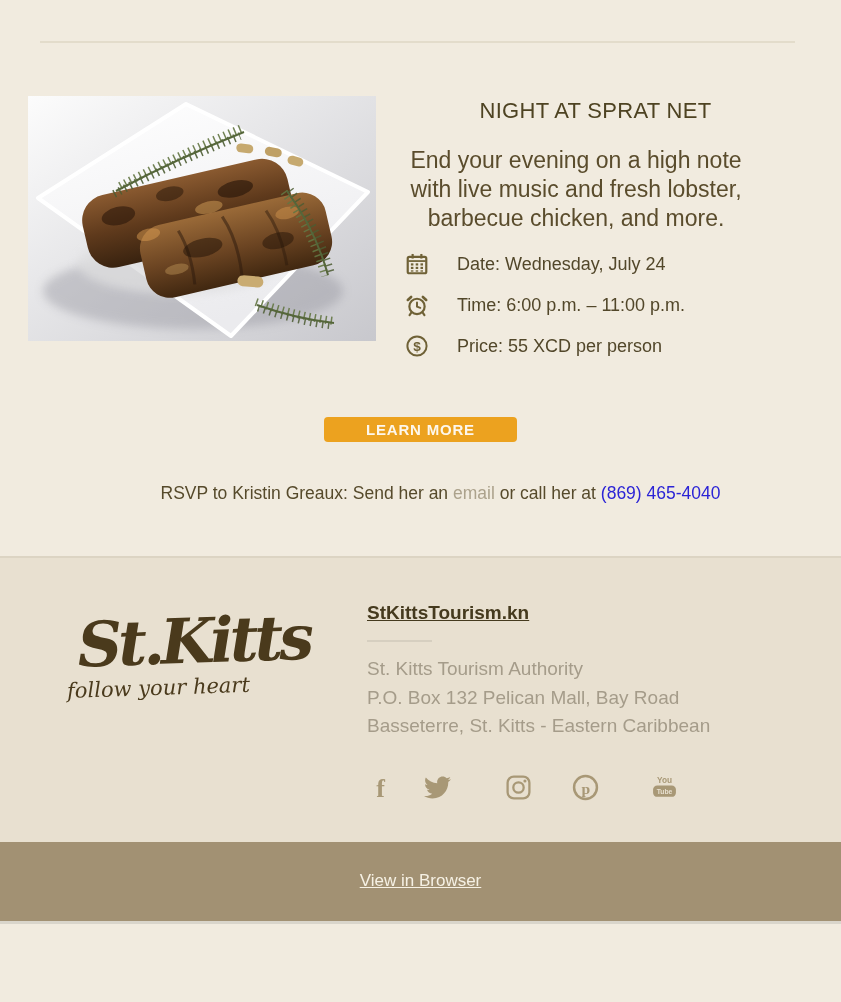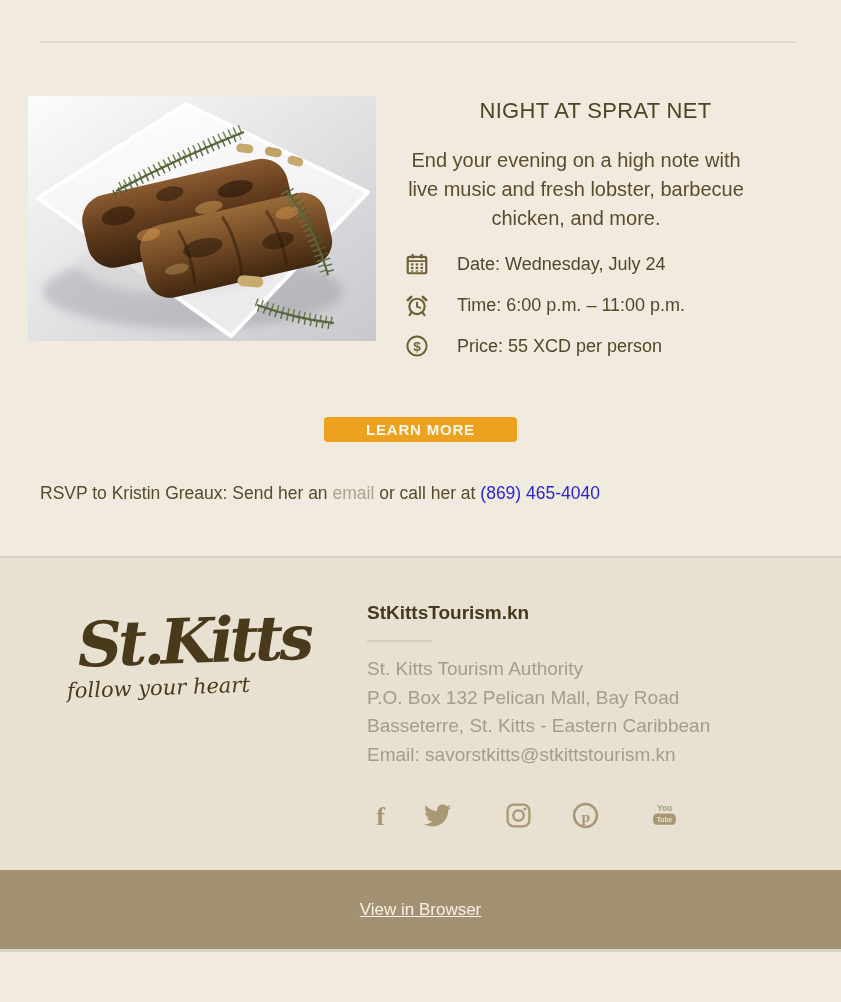--- a/index.html
+++ b/index.html
@@ -16,37 +16,37 @@
     border:none; border-top:2px solid #e3dccb; height:0;
   }
   .main-row { display:flex; padding:53px 46px 0 28px;text-align:center; }
   .photo-wrap { width:348px; height:245px; flex:none; overflow:hidden; }
   .event-col { flex:1; margin-left:20px; }
   .event-title {
     font-size:22px; font-weight:500; color:#4e4322;
     letter-spacing:0.3px; margin:2px 0 0 0;
   }
   .event-desc {
-    margin-top:22px; font-size:20px; line-height:29px; color:#5a4c2c;
+    margin-top:22px; font-size:23px; line-height:29px; color:#5a4c2c;
     max-width:360px;
   }
   .details-list { margin-top:19px; }
   .detail-row { display:flex; align-items:center; margin-top:17px;gap:9px; }
   .detail-row:first-child { margin-top:0; }
   .detail-icon { width:24px; height:24px; color:#6f6136; flex:none; margin-left:9px; }
   .detail-text { margin-left:19px; font-size:18px; color:#52472a; }
   .cta-wrap { text-align:center; margin-top:59px; }
   .cta-button {
     display:inline-block; background:#eca21f; color:#fdf7ec;
     font-size:15px; font-weight:bold; letter-spacing:0.8px;
     padding:4px 42px; border:none; border-radius:4px;
     font-family:"Liberation Sans", sans-serif; cursor:pointer;
   }
   .rsvp-line {
-    margin-top:41px; padding-bottom:52px;
+    text-align:center; margin-top:41px; padding-bottom:52px;
     font-size:17.5px; color:#564a2b;margin-left:40px;
   }
   .rsvp-email-link { color:#aca28c; text-decoration:none; cursor:pointer; }
   .rsvp-phone-link { color:#2b23d6; text-decoration:none; cursor:pointer; }
 
   .footer-section {
     background:#e8e0d0; border-top:2px solid #dcd4c3;
     padding:44px 45px 0 40px;
   }
   .footer-row { display:flex; }
@@ -54,21 +54,21 @@
   .logo { transform:rotate(-2deg); transform-origin:left center; cursor:pointer; }
   .logo-brand {
     font-family:"DejaVu Serif", serif; font-style:italic; font-weight:bold;
     font-size:62px; color:#4a3a1c; letter-spacing:-4px; margin-left:38px; line-height:1;
   }
   .logo-tagline {
     font-family:"DejaVu Serif", serif; font-style:italic;
     font-size:21px; color:#4a3a1c; margin-top:2px; margin-left:26px;
   }
   .info-col { margin-left:35px; flex:1; }
-  .footer-site-title { font-size:19px; font-weight:bold; color:#453a1e; }
+  .footer-site-title { font-size:19px; font-weight:bold; color:#453a1e;text-decoration:underline; }
   .footer-divider {
     width:65px; border:none; border-top:2px solid #d6cfc0;
     margin:16px 0 0 0; height:0;
   }
   .footer-address { margin-top:13px; font-size:19px; line-height:28.5px; color:#a59c8a; }
   .footer-phone-link { color:#2b23d6; text-decoration:none; cursor:pointer; }
   .social-row { display:flex; align-items:center; margin-top:33px; padding-bottom:41px; }
   .social-icon { width:27px; height:27px; color:#a89876; cursor:pointer; }
   .gap1 { margin-left:0; } .gap2 { margin-left:30px; } .gap3 { margin-left:54px; }
   .gap4 { margin-left:40px; } .gap5 { margin-left:52px; }
@@ -219,21 +219,20 @@
         <div class="logo-tagline">follow your heart</div>
       </div>
     </div>
     <div class="info-col">
       <div class="footer-site-title">StKittsTourism.kn</div>
       <hr class="footer-divider">
       <div class="footer-address">
         <div>St. Kitts Tourism Authority</div>
         <div>P.O. Box 132 Pelican Mall, Bay Road</div>
         <div>Basseterre, St. Kitts - Eastern Caribbean</div>
-        <div><span>Email: </span><span>savorstkitts@stkittstourism.kn</span></div>
       </div>
       <div class="social-row">
         <span class="social-icon gap1">
           <svg viewBox="0 0 26 26" width="27" height="27">
             <text x="13" y="22" font-size="25" font-weight="bold" text-anchor="middle" fill="currentColor" font-family="Liberation Serif, serif">f</text>
           </svg>
         </span>
         <span class="social-icon gap2">
           <svg viewBox="0 0 24 24" width="27" height="27" fill="currentColor">
             <path d="M23.954 4.569c-.885.389-1.83.654-2.825.775 1.014-.611 1.794-1.574 2.163-2.723-.951.555-2.005.959-3.127 1.184-.896-.959-2.173-1.559-3.591-1.559-2.717 0-4.92 2.203-4.92 4.917 0 .39.045.765.127 1.124C7.691 8.094 4.066 6.13 1.64 3.161c-.427.722-.666 1.561-.666 2.475 0 1.71.87 3.213 2.188 4.096-.807-.026-1.566-.248-2.228-.616v.061c0 2.385 1.693 4.374 3.946 4.827-.413.111-.849.171-1.296.171-.314 0-.615-.03-.916-.086.631 1.953 2.445 3.377 4.604 3.417-1.68 1.319-3.809 2.105-6.102 2.105-.39 0-.779-.023-1.17-.067 2.189 1.394 4.768 2.209 7.557 2.209 9.054 0 13.999-7.496 13.999-13.986 0-.209 0-.42-.015-.63.961-.689 1.8-1.56 2.46-2.548z"></path>

